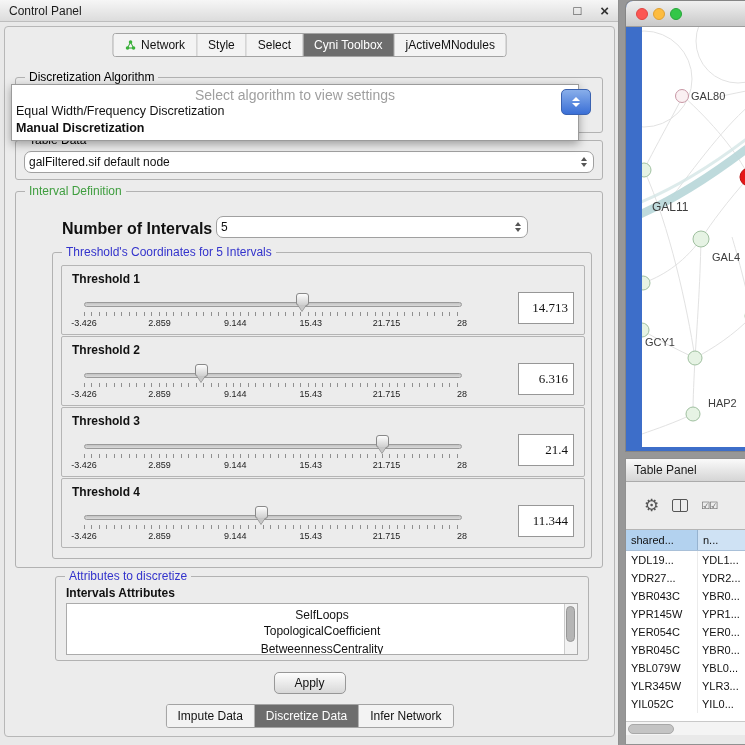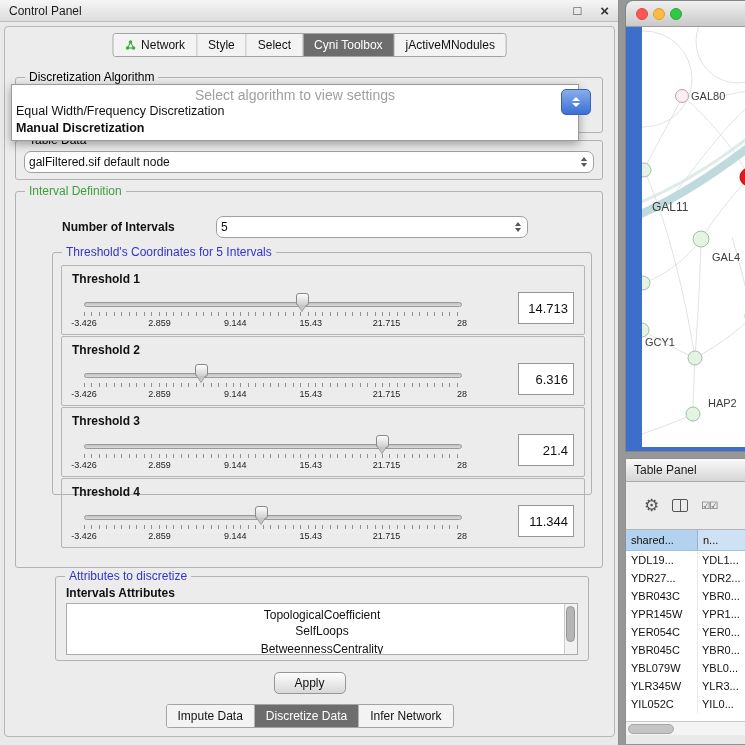--- a/index.html
+++ b/index.html
@@ -49,39 +49,39 @@
   .combo-cap { position:absolute; left:556px; top:62px; width:30px; height:26px; z-index:25; background:linear-gradient(#88aeea,#3a6fd6); border:1px solid #3a62b0; border-radius:5px; display:flex; flex-direction:column; align-items:center; justify-content:center; gap:2px; }
   .cap-up   { width:0;height:0;border-left:4px solid transparent;border-right:4px solid transparent;border-bottom:4.5px solid #fff; }
   .cap-down { width:0;height:0;border-left:4px solid transparent;border-right:4px solid transparent;border-top:4.5px solid #fff; }
 
   
   .tabledata-group { left:10px; top:113px; width:588px; height:40px; }
   .tabledata-combo { left:8px; right:8px; top:10px; height:22px; }
 
   
   .interval-group { left:10px; top:164px; width:588px; height:377px; }
-  .num-label { position:absolute; left:46px; top:28px; font-weight:bold; font-size:12px; }
+  .num-label { position:absolute; left:46px; top:28px; font-weight:bold; font-size:16px; }
   .num-combo { left:200px; top:24px; width:312px; height:22px; }
-  .thr-group { left:36px; top:60px; width:540px; height:243px; background:#ececec; }
+  .thr-group { left:36px; top:60px; width:540px; height:307px; background:#ececec; }
 
   .threshold-box { position:absolute; left:8px; width:524px; height:70px; border:1px solid #b5b5b5; border-radius:2px; }
   .t-label { position:absolute; left:10px; top:6px; font-weight:bold; font-size:12px; }
   .slider { position:absolute; left:22px; top:24px; width:378px; height:44px; }
   .track { position:absolute; left:0; top:12px; width:100%; height:5px; background:linear-gradient(#c2c2c2,#dadada); border:1px solid #9a9a9a; border-radius:3px; }
   .ticks { position:absolute; left:0; top:22px; width:100%; height:4px;
            background-image:repeating-linear-gradient(90deg,#8f8f8f 0 1px,transparent 1px 7.45px); }
   .scale { position:absolute; left:0; top:28px; width:100%; height:12px; font-size:9px; color:#222; }
   .scale span { position:absolute; transform:translateX(-50%); white-space:nowrap; }
   .thumb { position:absolute; top:3px; width:13px; height:13px; margin-left:-6.5px; z-index:2;
            background:linear-gradient(#fdfdfd,#cfcfcf); border:1px solid #898989; border-radius:3px; }
   .thumb::after { content:""; position:absolute; left:1px; top:11px;
            border-left:4.5px solid transparent; border-right:4.5px solid transparent; border-top:6px solid #c7c7c7;
            filter:drop-shadow(0 1px 0 #898989); }
   .value-box { position:absolute; right:10px; top:26px; width:56px; height:32px; background:#fff; border:1px solid #979797;
-           font-family:Liberation Sans, sans-serif; font-size:13px; text-align:right; padding-right:5px; color:#111; }
+           font-family:Liberation Serif, serif; font-size:13px; text-align:right; padding-right:5px; color:#111; }
 
   
   .attr-group { left:50px; top:549px; width:534px; height:85px;text-align:center; }
   .attr-label { position:absolute; left:10px; top:9px; font-weight:bold; font-size:12px; }
   .attr-list { position:absolute; left:10px; right:10px; top:26px; height:52px; background:#fff; border:1px solid #ababab; overflow:hidden; }
   .attr-item { height:18px; line-height:18px; padding:0 6px; font-size:12px; white-space:nowrap; }
   .attr-item:first-child { padding-top:2px; }
   .vscroll { position:absolute; right:0; top:0; width:13px; height:100%; background:#f2f2f2; border-left:1px solid #cccccc; }
   .vthumb { position:absolute; left:1px; top:2px; width:9px; height:72%; background:#b5b5b5; border:1px solid #979797; border-radius:5px; }
 
@@ -270,22 +270,22 @@
           </div>
           <input class="value-box" value="11.344" style="">
         </div>
       </div>
     </div>
 
     <div class="group attr-group">
       <span class="group-label blue">Attributes to discretize</span>
       <div class="attr-label">Intervals Attributes</div>
       <div class="attr-list">
+        <div class="attr-item">SelfLoops</div>
         <div class="attr-item">TopologicalCoefficient</div>
-        <div class="attr-item">SelfLoops</div>
         <div class="attr-item">BetweennessCentrality</div>
         <div class="vscroll">
           <div class="vthumb"></div>
         </div>
       </div>
     </div>
 
     <button class="apply-btn">Apply</button>
 
     <div class="tabstrip bottom-tabs">

